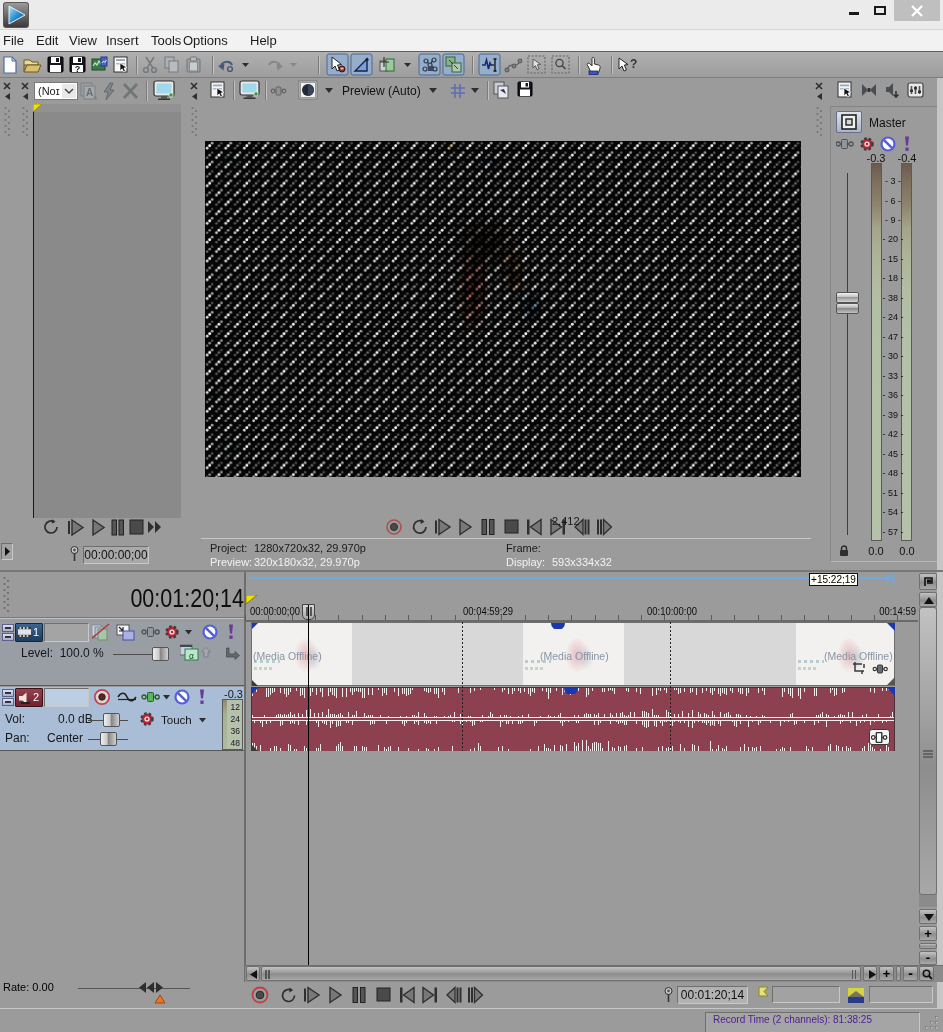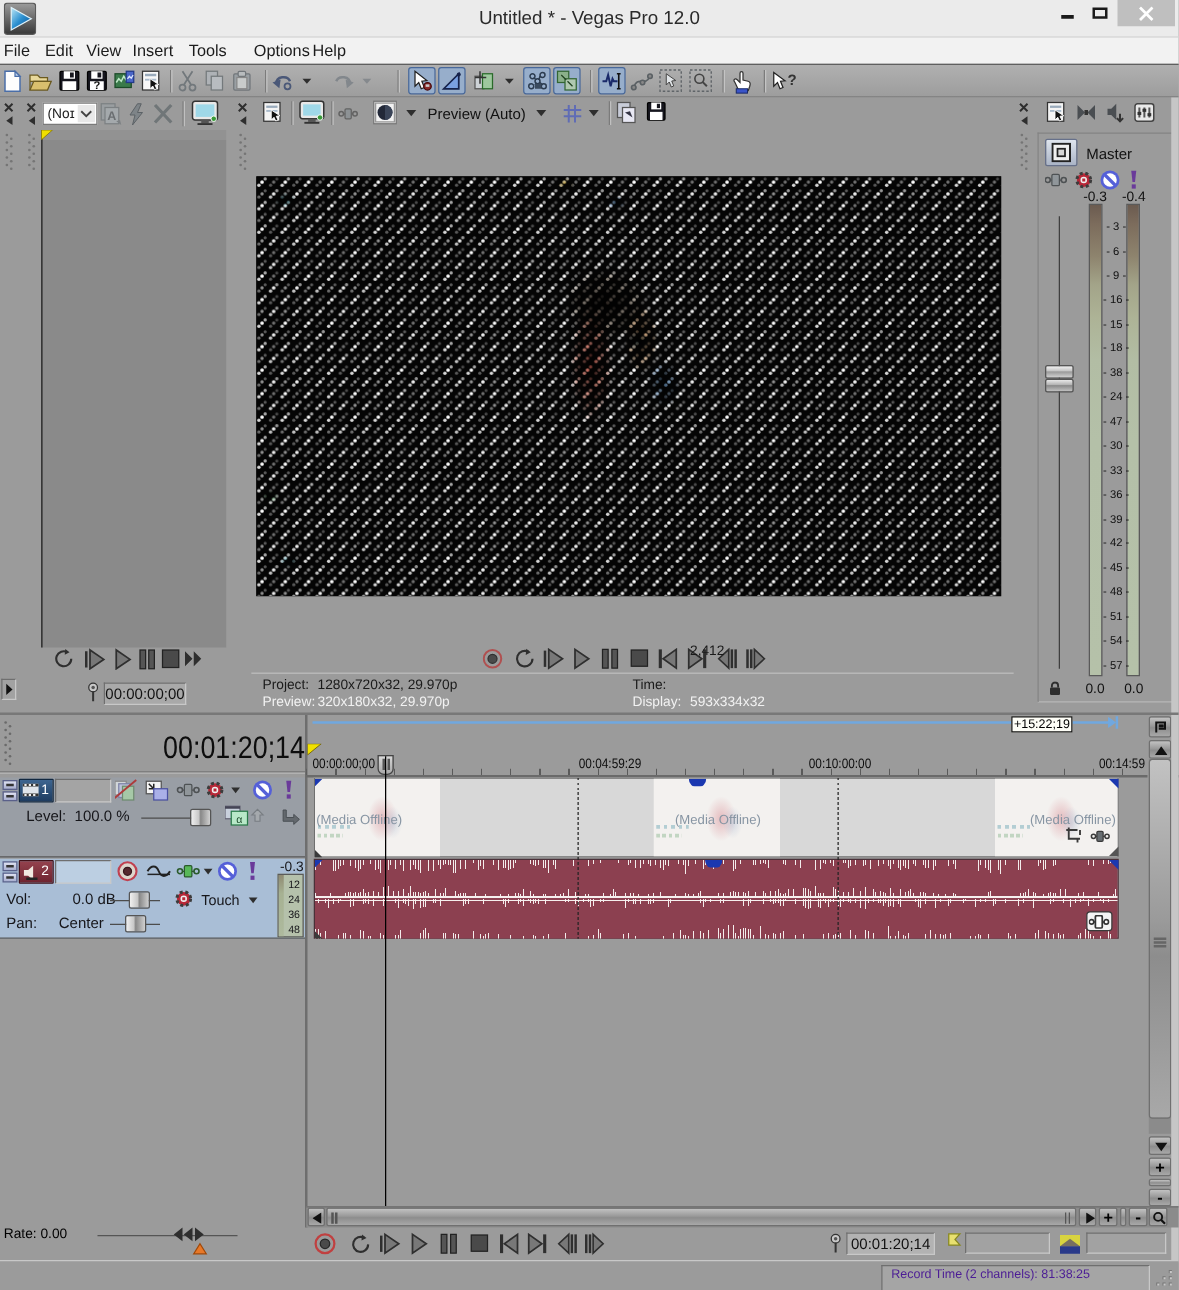--- a/index.html
+++ b/index.html
@@ -19,37 +19,36 @@
           <stop offset="1" stop-color="#3a3a3a"></stop>
         </linearGradient>
       <linearGradient id="vt" x1="0" y1="0" x2="1" y2="1">
       <stop offset="0" stop-color="#bfe9f7"></stop>
           <stop offset="0.5" stop-color="#2a8fd0"></stop>
           <stop offset="1" stop-color="#0a4a8a"></stop>
         </linearGradient>
     </defs>
     <path d="M6 4 L22 13 L6 22 Z" fill="url(#vt)" stroke="#dff2fa" stroke-width="1"></path>
   </svg>
-  <div class="abs" style="left:0;right:0;top:6px;text-align:center;font-size:15px;color:#2a2a2a">Untitled * - Vegas Pro 12.0</div>
   <div class="abs" style="left:849px;top:12px;width:10px;height:3px;background:#1a1a1a"></div>
   <div class="abs" style="left:874px;top:6px;width:12px;height:9px;border:2px solid #1a1a1a"></div>
   <div class="abs" style="left:894px;top:0;width:46px;height:21px;background:#bfbfbf">
     <svg class="abs" style="left:17px;top:5px" width="12" height="12" viewBox="0 0 12 12">
         <path d="M1 1 L11 11 M11 1 L1 11" stroke="#fff" stroke-width="2.2"></path>
       </svg>
   </div>
 </div>
 
 <div class="abs" style="left:0;top:30px;width:943px;height:21px;background:#f2f2f2;font-size:13px;color:#1c1c1c">
   <span class="abs" style="left:3px;top:3px">File</span>
   <span class="abs" style="left:36px;top:3px">Edit</span>
   <span class="abs" style="left:69px;top:3px">View</span>
   <span class="abs" style="left:106px;top:3px">Insert</span>
   <span class="abs" style="left:151px;top:3px">Tools</span>
-  <span class="abs" style="left:203px;top:3px">Options</span>
+  <span class="abs" style="left:183px;top:3px">Options</span>
   <span class="abs" style="left:250px;top:3px">Help</span>
 </div>
 <div class="abs" style="left:0;top:51px;width:943px;height:1px;background:#5f5f5f"></div>
 
 <div class="abs" style="left:0;top:52px;width:943px;height:26px;background:linear-gradient(#b0b0b0,#9d9d9d);border-bottom:1px solid #7e7e7e">
 <svg class="abs" style="left:0;top:0" width="943" height="26" viewBox="0 0 943 26">
 <rect x="136" y="4" width="1" height="18" fill="#7b7b7b"></rect>
       <rect x="137" y="4" width="1" height="18" fill="#c4c4c4"></rect>
 <rect x="212" y="4" width="1" height="18" fill="#7b7b7b"></rect>
       <rect x="213" y="4" width="1" height="18" fill="#c4c4c4"></rect>
@@ -449,21 +448,21 @@
         <rect x="0" y="0" width="2" height="15" fill="#2f2f2f"></rect>
         <rect x="3" y="0" width="2" height="15" fill="#2f2f2f"></rect>
         <path d="M6.5 0 L14.5 7.5 L6.5 15 Z" fill="#787878" stroke="#2f2f2f" stroke-width="1.3"></path>
       </g>
 </svg>
 <div class="abs" style="left:201px;top:460px;width:610px;height:1px;background:#828282;border-top:1px solid #c6c6c6"></div>
 <div class="abs" style="left:210px;top:464px;font-size:11px;color:#1a1a1a">Project:</div>
 <div class="abs" style="left:254px;top:464px;font-size:11px;color:#1a1a1a">1280x720x32, 29.970p</div>
 <div class="abs" style="left:210px;top:478px;font-size:11px;color:#f2f2f2">Preview:</div>
 <div class="abs" style="left:254px;top:478px;font-size:11px;color:#f2f2f2">320x180x32, 29.970p</div>
-<div class="abs" style="left:506px;top:464px;font-size:11px;color:#1a1a1a">Time:</div>
+<div class="abs" style="left:506px;top:464px;font-size:11px;color:#1a1a1a">Frame:</div>
 <div class="abs" style="left:552px;top:437px;font-size:11px;color:#1a1a1a">2,412</div>
 <div class="abs" style="left:506px;top:478px;font-size:11px;color:#f2f2f2">Display:</div>
 <div class="abs" style="left:552px;top:478px;font-size:11px;color:#f2f2f2">593x334x32</div>
 <svg class="abs" style="left:814px;top:3px" width="10" height="20" viewBox="0 0 10 20">
       <path d="M2 2 L8 8 M8 2 L2 8" stroke="#2e2e2e" stroke-width="1.6"></path>
       <path d="M8 12 L3 15.5 L8 19 Z" fill="#2e2e2e"></path>
     </svg>
     <svg class="abs" style="left:815px;top:0" width="9" height="62" viewBox="0 0 9 62">
       <circle cx="2.5" cy="30" r="1.05" fill="#757575"></circle>
       <circle cx="6" cy="33" r="1.05" fill="#757575"></circle>
@@ -824,21 +823,21 @@
       <path d="M5 7 L10 0 H0 z" fill="#111"></path>
     </svg>
   </div>
 <div class="abs btn" style="left:919px;top:926px;width:18px;height:15px;font-size:13px;font-weight:bold;text-align:center;line-height:13px;color:#000">+</div>
 <div class="abs btn" style="left:919px;top:943px;width:18px;height:6px"></div>
 <div class="abs btn" style="left:919px;top:951px;width:18px;height:14px;font-size:13px;font-weight:bold;text-align:center;line-height:11px;color:#000">-</div>
 <div class="abs" style="left:937px;top:572px;width:6px;height:438px;background:#c6c6c6"></div>
 <div class="mtick" style="top:176.0px">- 3 -</div>
 <div class="mtick" style="top:195.5px">- 6 -</div>
 <div class="mtick" style="top:214.9px">- 9 -</div>
-<div class="mtick" style="top:234.4px">- 16 -</div>
+<div class="mtick" style="top:234.4px">- 20 -</div>
 <div class="mtick" style="top:253.9px">- 15 -</div>
 <div class="mtick" style="top:273.4px">- 18 -</div>
 <div class="mtick" style="top:292.8px">- 38 -</div>
 <div class="mtick" style="top:312.3px">- 24 -</div>
 <div class="mtick" style="top:331.8px">- 47 -</div>
 <div class="mtick" style="top:351.2px">- 30 -</div>
 <div class="mtick" style="top:370.7px">- 33 -</div>
 <div class="mtick" style="top:390.2px">- 36 -</div>
 <div class="mtick" style="top:409.6px">- 39 -</div>
 <div class="mtick" style="top:429.1px">- 42 -</div>

